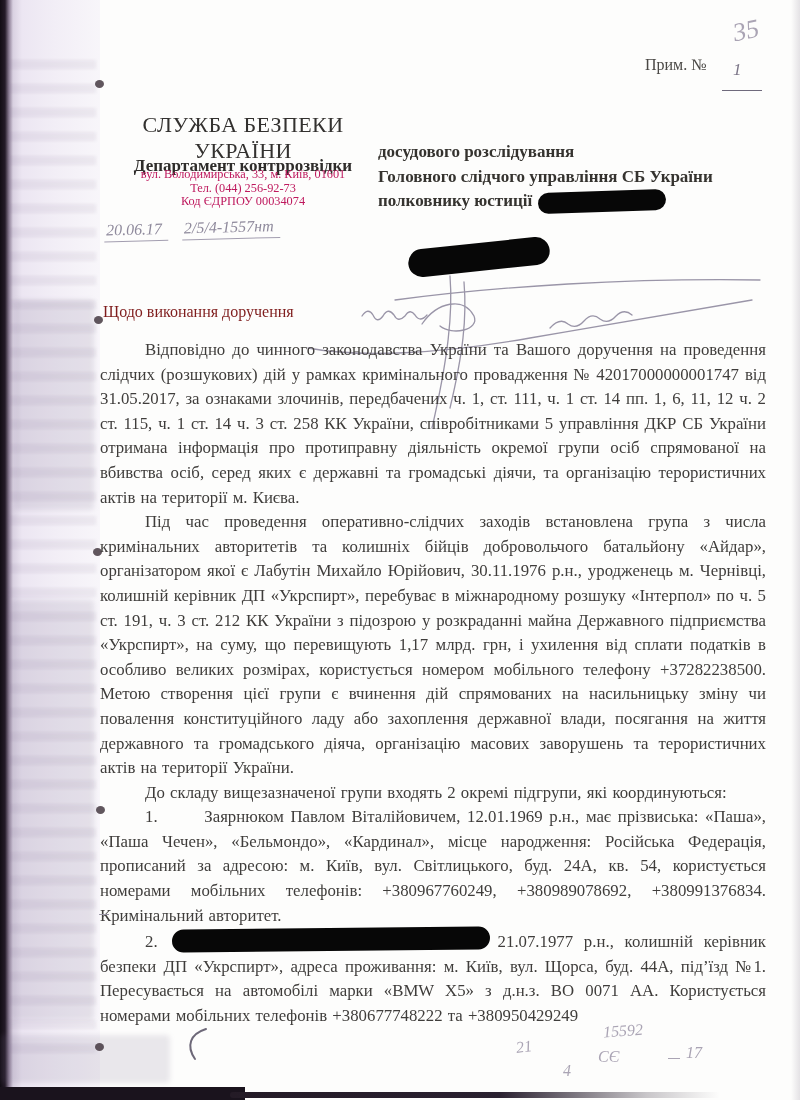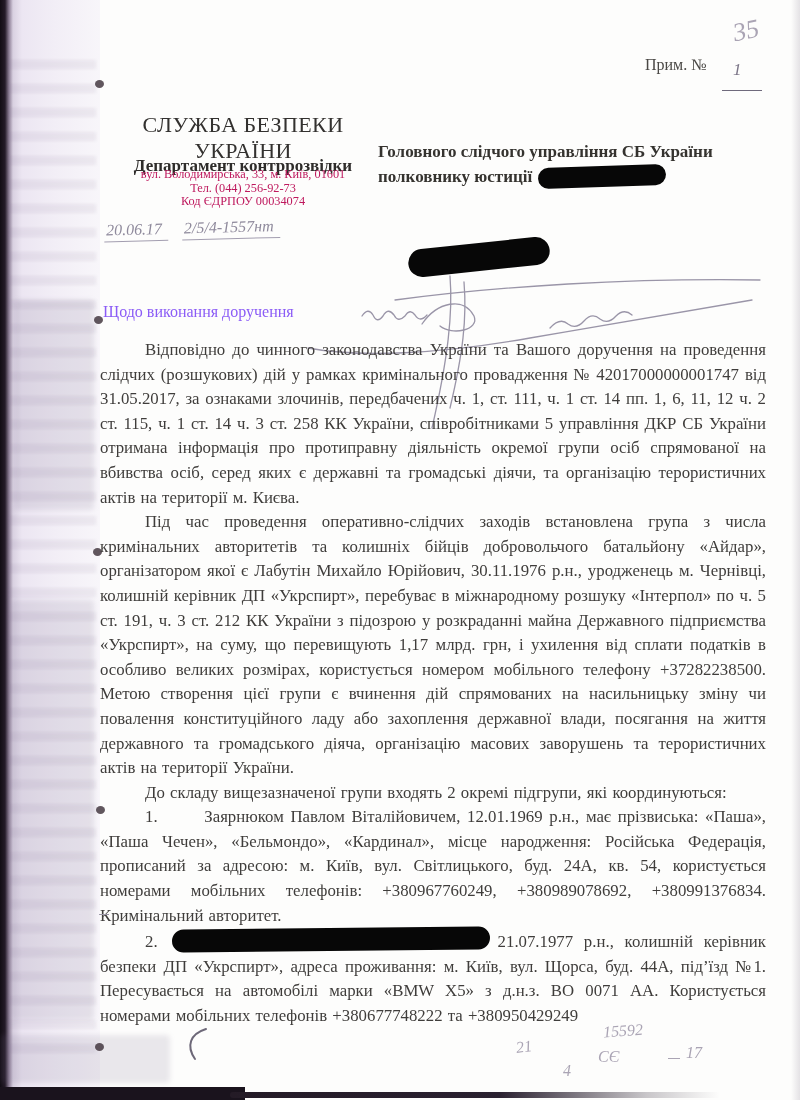--- a/index.html
+++ b/index.html
@@ -57,21 +57,21 @@
   .bar-free{position:absolute;left:408px;top:243px;width:142px;height:28px;border-radius:14px;
     transform:rotate(-6deg);}
   .bar-inline{display:inline-block;width:318px;height:23px;border-radius:12px;background:#070707;
     vertical-align:text-bottom;transform:rotate(-.6deg);margin:0 8px 0 14px;}
 
   
   .scrawl{position:absolute;left:300px;top:258px;width:470px;height:185px;}
   .scrawl path{stroke:#9a95a8;stroke-width:1.3;fill:none;stroke-linecap:round;}
 
   
-  .subject{position:absolute;left:103px;top:303px;font-size:16px;color:#8b5cf6;}
+  .subject{position:absolute;left:103px;top:303px;font-size:16px;color:#7f1d1d;}
   .body-text{position:absolute;left:100px;top:338px;width:666px;font-size:16.8px;
     line-height:24.6px;text-align:justify;word-spacing:1px;color:#3f3d3b;}
   .body-text p{margin:0;text-indent:45px;}
   .margin-dash{position:absolute;left:99px;top:914px;width:10px;border-bottom:1.5px solid #9d98a8;}
 
   
   .bn{position:absolute;font-size:16px;}
   .bn-15592{left:603px;top:1022px;transform:rotate(-4deg);}
   .bn-ce{left:598px;top:1048px;}
   .bn-17{left:686px;top:1044px;}
@@ -110,20 +110,21 @@
       <div>Тел. (044) 256-92-73</div>
       <div>Код ЄДРПОУ 00034074</div>
     </div>
     <div class="lh-hand pencil">
       <span>20.06.17</span>
       <span>2/5/4-1557нт</span>
     </div>
   </div>
 
   <div class="addr">
+    <div>досудового розслідування</div>
     <div>Головного слідчого управління СБ України</div>
     <div class="l4">
       <span>полковнику юстиції</span>
       <span class="bar bar-addr"></span>
     </div>
   </div>
 
   <div class="bar bar-free"></div>
   <svg class="scrawl" viewBox="0 0 470 185">
     <path d="M 95,42 C 200,28 330,20 460,22"></path>

